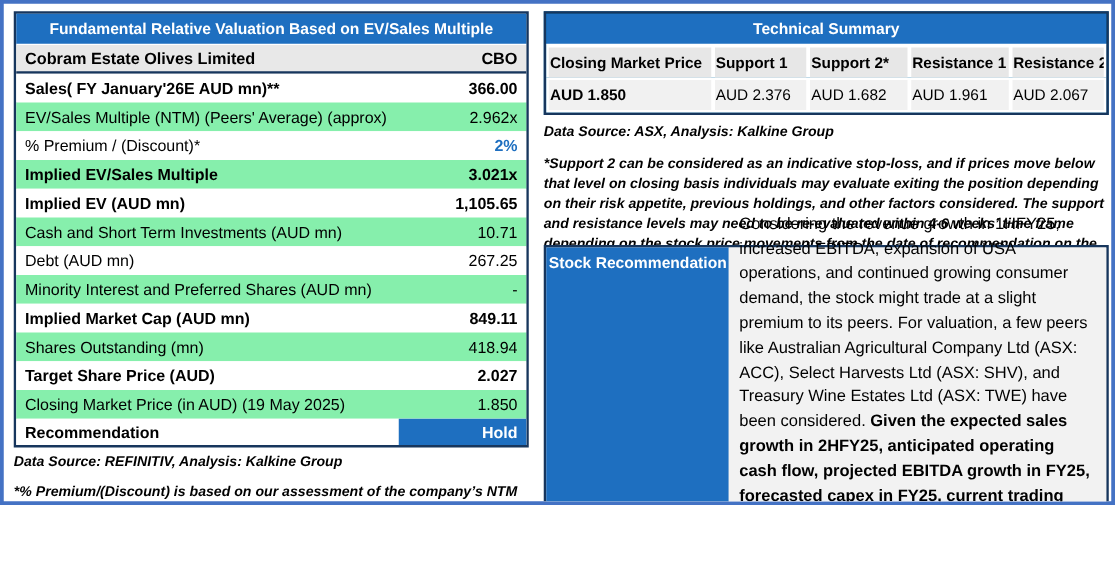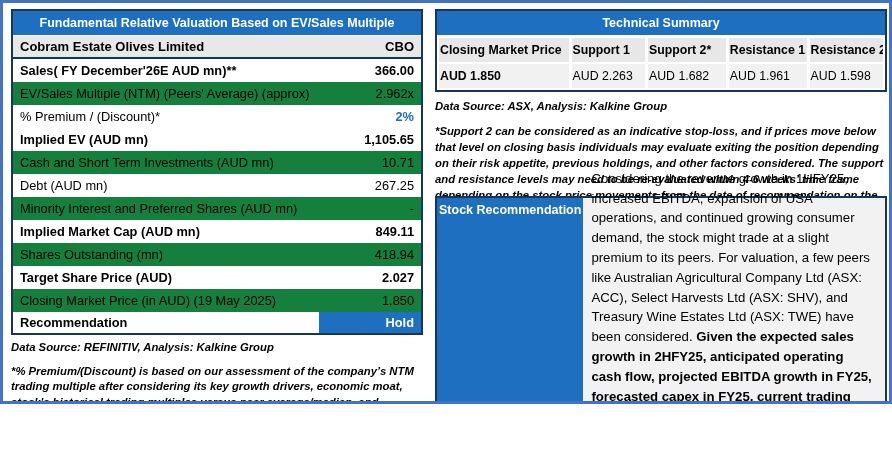--- a/index.html
+++ b/index.html
@@ -17,21 +17,21 @@
   }
   .company-row{
     display:flex;justify-content:space-between;align-items:center;
     background:#E8E8E8;font-weight:bold;font-size:13px;
     padding:3px 7px;border-bottom:2px solid #17365D;
   }
   .vrow{
     display:flex;justify-content:space-between;align-items:center;
     font-size:12.8px;padding:3px 7px;min-height:17px;background:#fff;
   }
-  .vrow.alt{background:#15803d;}
+  .vrow.alt{background:#86efac;}
   .vrow.bold{font-weight:bold;}
   .vrow .val{text-align:right;white-space:nowrap;}
   .val.blue{color:#1E6FC0;font-weight:bold;}
   .vrow.rec{padding:0 0 0 7px;}
   .vrow.rec .label{padding:3px 0;}
   .hold-cell{
     background:#1E6FC0;color:#fff;font-weight:bold;width:102px;align-self:stretch;
     display:flex;align-items:center;justify-content:flex-end;padding-right:7px;box-sizing:border-box;
   }
   .footnotes{margin-top:5px;font-size:11.3px;font-style:italic;font-weight:bold;line-height:1.38;}
@@ -72,30 +72,34 @@
 
   <div class="left-panel">
     <div class="val-table">
       <div class="tbl-title">Fundamental Relative Valuation Based on EV/Sales Multiple</div>
       <div class="company-row">
         <span>Cobram Estate Olives Limited</span>
         <span>CBO</span>
       </div>
 
       <div class="vrow bold">
-        <span class="label">Sales( FY December'26E AUD mn)**</span>
+        <span class="label">Sales( FY January'26E AUD mn)**</span>
         <span class="val">366.00</span>
       </div>
       <div class="vrow alt">
         <span class="label">EV/Sales Multiple (NTM)  (Peers' Average) (approx)</span>
         <span class="val">2.962x</span>
       </div>
       <div class="vrow">
         <span class="label">% Premium / (Discount)*</span>
         <span class="val blue">2%</span>
+      </div>
+      <div class="vrow alt bold">
+        <span class="label">Implied EV/Sales Multiple</span>
+        <span class="val">3.021x</span>
       </div>
       <div class="vrow bold">
         <span class="label">Implied EV (AUD mn)</span>
         <span class="val">1,105.65</span>
       </div>
       <div class="vrow alt">
         <span class="label">Cash and Short Term Investments (AUD mn)</span>
         <span class="val">10.71</span>
       </div>
       <div class="vrow">
@@ -140,24 +144,24 @@
       <div class="tbl-title">Technical Summary</div>
       <div class="tech-cells hdr">
         <span class="tcell c1">Closing Market Price</span>
         <span class="tcell c2">Support 1</span>
         <span class="tcell c3">Support 2*</span>
         <span class="tcell c4">Resistance 1</span>
         <span class="tcell c5">Resistance 2</span>
       </div>
       <div class="tech-cells vals">
         <span class="tcell c1 boldval">AUD 1.850</span>
-        <span class="tcell c2">AUD 2.263</span>
+        <span class="tcell c2">AUD 2.376</span>
         <span class="tcell c3">AUD 1.682</span>
         <span class="tcell c4">AUD 1.961</span>
-        <span class="tcell c5">AUD 1.598</span>
+        <span class="tcell c5">AUD 2.067</span>
       </div>
     </div>
 
     <div class="right-notes">
       <p class="ds">Data Source: ASX, Analysis: Kalkine Group</p>
       <p class="fn">*Support 2 can be considered as an indicative stop-loss, and if prices move below that level on closing basis individuals may evaluate exiting the position depending on their risk appetite, previous holdings, and other factors considered. The support and resistance levels may need to be re-evaluated within 4-6 weeks’ time frame depending on the stock price movements from the date of recommendation on the stock.</p>
     </div>
 
     <div class="rec-box">
       <div class="tbl-title">Stock Recommendation</div>

